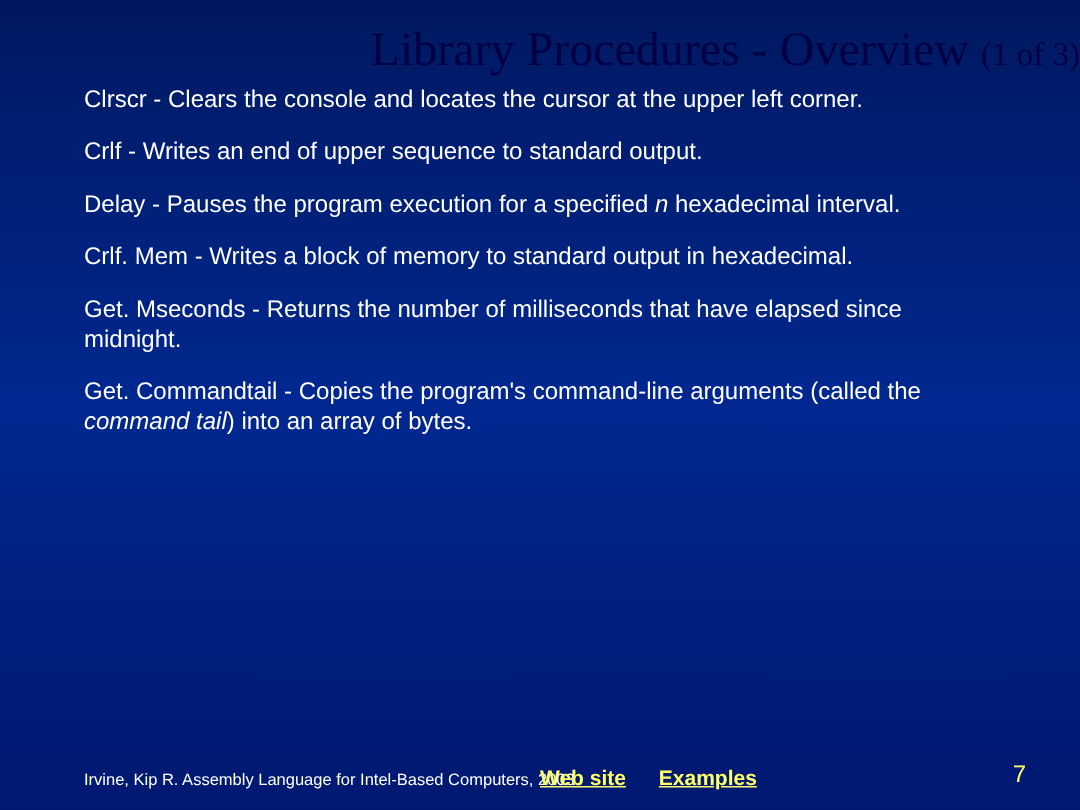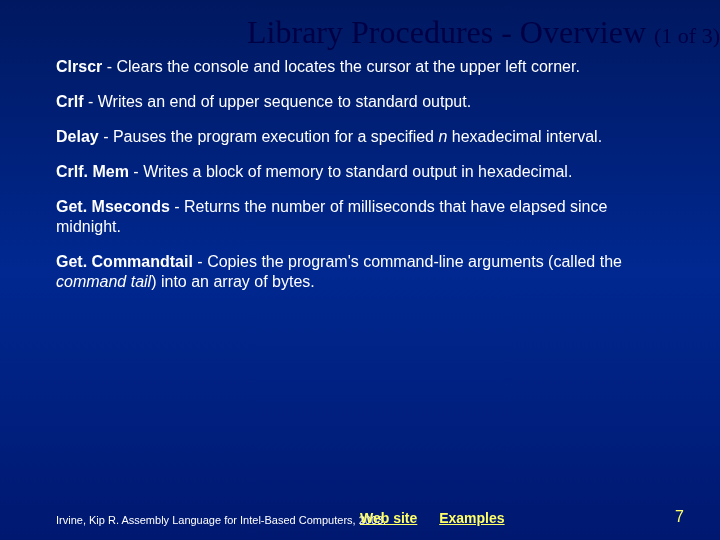--- a/index.html
+++ b/index.html
@@ -29,21 +29,21 @@
   }
   .content {
     padding: 0 56px 0 56px;
   }
   .entry {
     font-size: 16px;
     line-height: 1.25;
     margin-bottom: 15px;
   }
   .entry b {
-    font-weight: bold;
+    font-weight: normal;
   }
   .entry i {
     font-style: italic;
   }
   .footer {
     position: absolute;
     bottom: 14px;
     left: 0;
     width: 100%;
     font-size: 11px;

